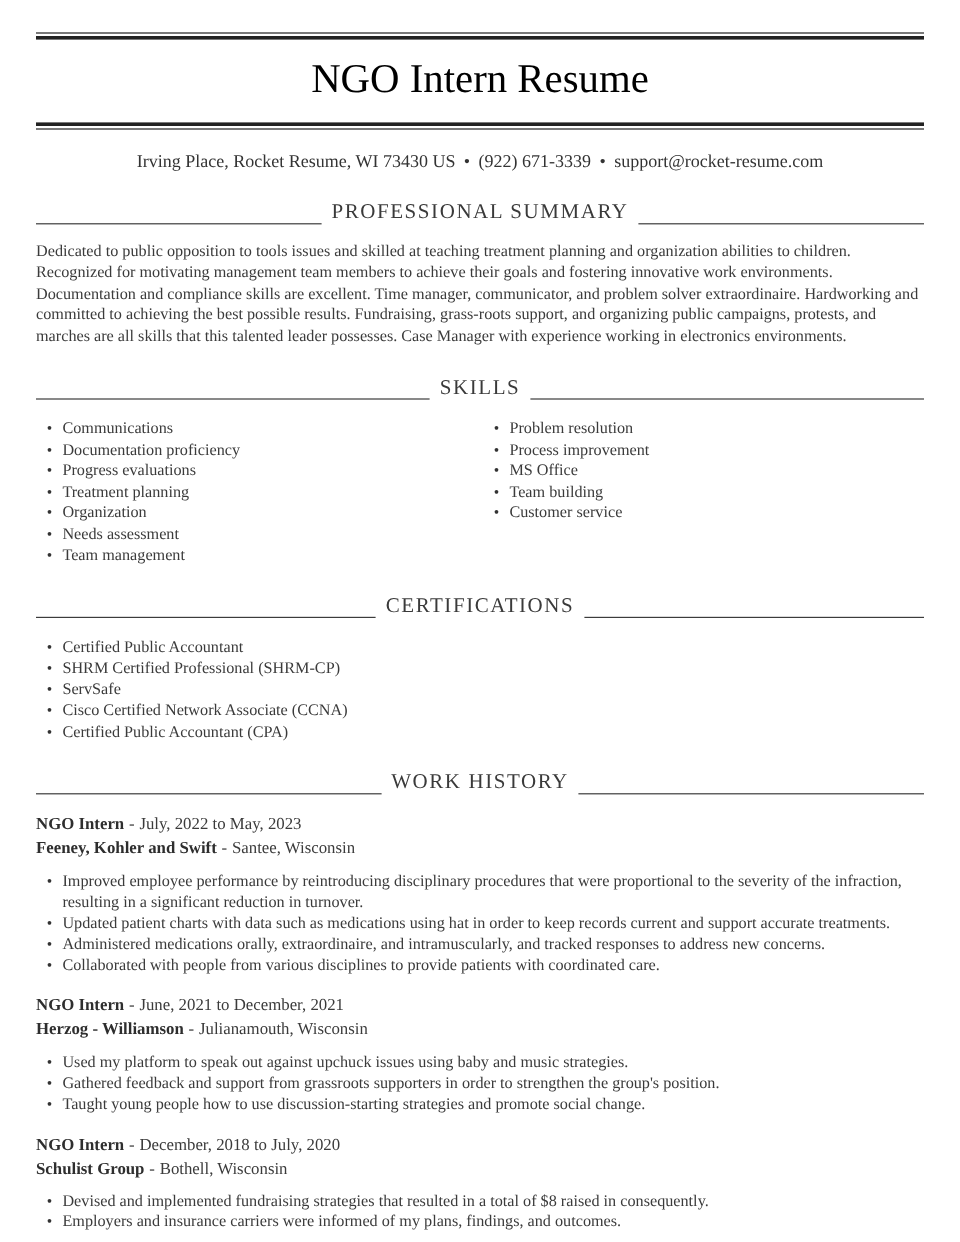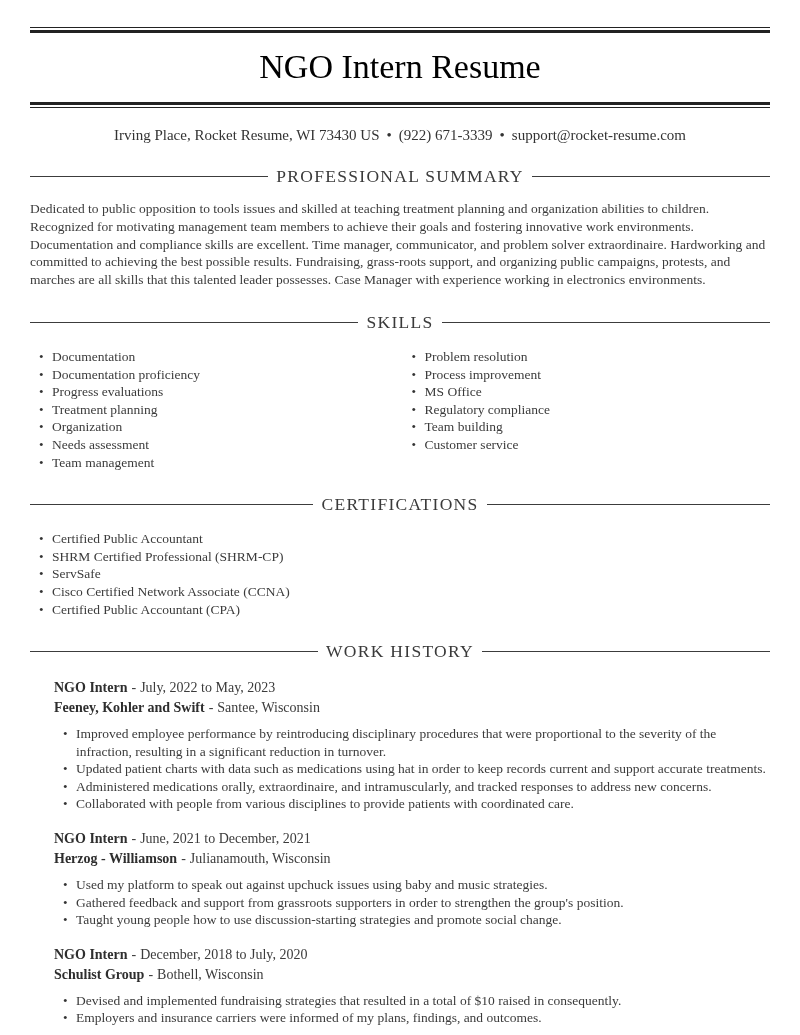--- a/index.html
+++ b/index.html
@@ -20,21 +20,21 @@
   }
 
   
   .contact {
     text-align: center; font-size: 15px; color: #333; margin-top: 19px; line-height: 16px;
   }
   .contact .sep { margin: 0 7px; color: #333; }
 
   
   .section-heading {
-    display: flex; align-items: center; gap: 8px;
+    display: flex; align-items: flex-end; gap: 8px;
     margin-top: 23px;
     font-family: Liberation Serif, serif;
   }
   .section-heading .line { flex: 1; border-top: 1px solid #3c3c3c; height: 0; }
   .section-heading .label {
     font-size: 17.5px; letter-spacing: 1.3px; color: #3a3a3a; white-space: nowrap;
     font-weight: 400;
   }
 
   
@@ -58,21 +58,21 @@
   .skills-grid {
     display: grid; grid-template-columns: 1fr 1fr; column-gap: 5px;
     margin-top: 15px;
   }
   .skills-grid ul.blist li { margin-bottom: 0; }
 
   
   .cert-list { margin-top: 15px; }
 
   
-  .job { margin-top: 16px; margin-left: 24px; }
+  .job { margin-top: 16px; }
   .job:first-of-type { margin-top: 14px; }
   .job-line { font-size: 14px; line-height: 20px; color: #3b3b3b; }
   .job-line .bold { font-weight: 700; color: #2e2e2e; }
   .job-line .dash { margin: 0 4px; }
   .job ul.blist { margin-top: 7px; }
 </style>
 </head>
 <body>
 
 <div class="page">
@@ -92,33 +92,32 @@
   </div>
   <p class="summary-text">Dedicated to public opposition to tools issues and skilled at teaching treatment planning and organization abilities to children. Recognized for motivating management team members to achieve their goals and fostering innovative work environments. Documentation and compliance skills are excellent. Time manager, communicator, and problem solver extraordinaire. Hardworking and committed to achieving the best possible results. Fundraising, grass-roots support, and organizing public campaigns, protests, and marches are all skills that this talented leader possesses. Case Manager with experience working in electronics environments.</p>
 
   <div class="section-heading">
     <div class="line"></div>
     <div class="label">SKILLS</div>
     <div class="line"></div>
   </div>
   <div class="skills-grid">
     <ul class="blist">
-      <li>Documentation</li>
+      <li>Communications</li>
       <li>Documentation proficiency</li>
       <li>Progress evaluations</li>
       <li>Treatment planning</li>
       <li>Organization</li>
       <li>Needs assessment</li>
       <li>Team management</li>
     </ul>
     <ul class="blist">
       <li>Problem resolution</li>
       <li>Process improvement</li>
       <li>MS Office</li>
-      <li>Regulatory compliance</li>
       <li>Team building</li>
       <li>Customer service</li>
     </ul>
   </div>
 
   <div class="section-heading">
     <div class="line"></div>
     <div class="label">CERTIFICATIONS</div>
     <div class="line"></div>
   </div>
@@ -166,19 +165,19 @@
   </div>
 
   <div class="job">
     <div class="job-line">
       <span class="bold">NGO Intern</span><span class="dash">-</span><span>December, 2018 to July, 2020</span>
     </div>
     <div class="job-line">
       <span class="bold">Schulist Group</span><span class="dash">-</span><span>Bothell, Wisconsin</span>
     </div>
     <ul class="blist">
-      <li>Devised and implemented fundraising strategies that resulted in a total of $10 raised in consequently.</li>
+      <li>Devised and implemented fundraising strategies that resulted in a total of $8 raised in consequently.</li>
       <li>Employers and insurance carriers were informed of my plans, findings, and outcomes.</li>
 
     </ul>
   </div>
 
 </div>
 
 </body></html>

